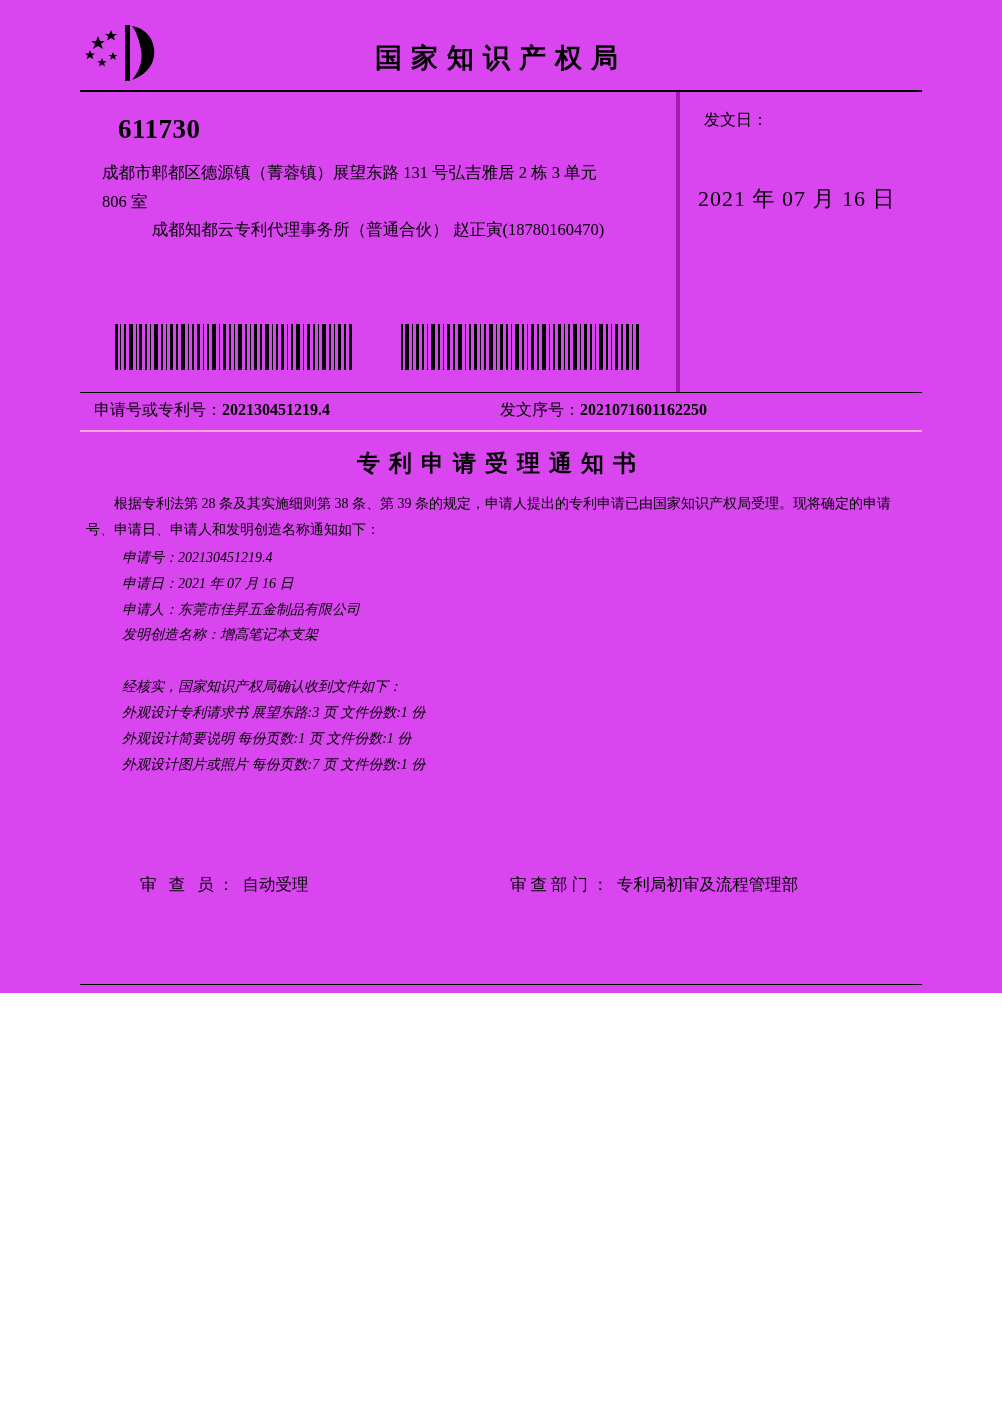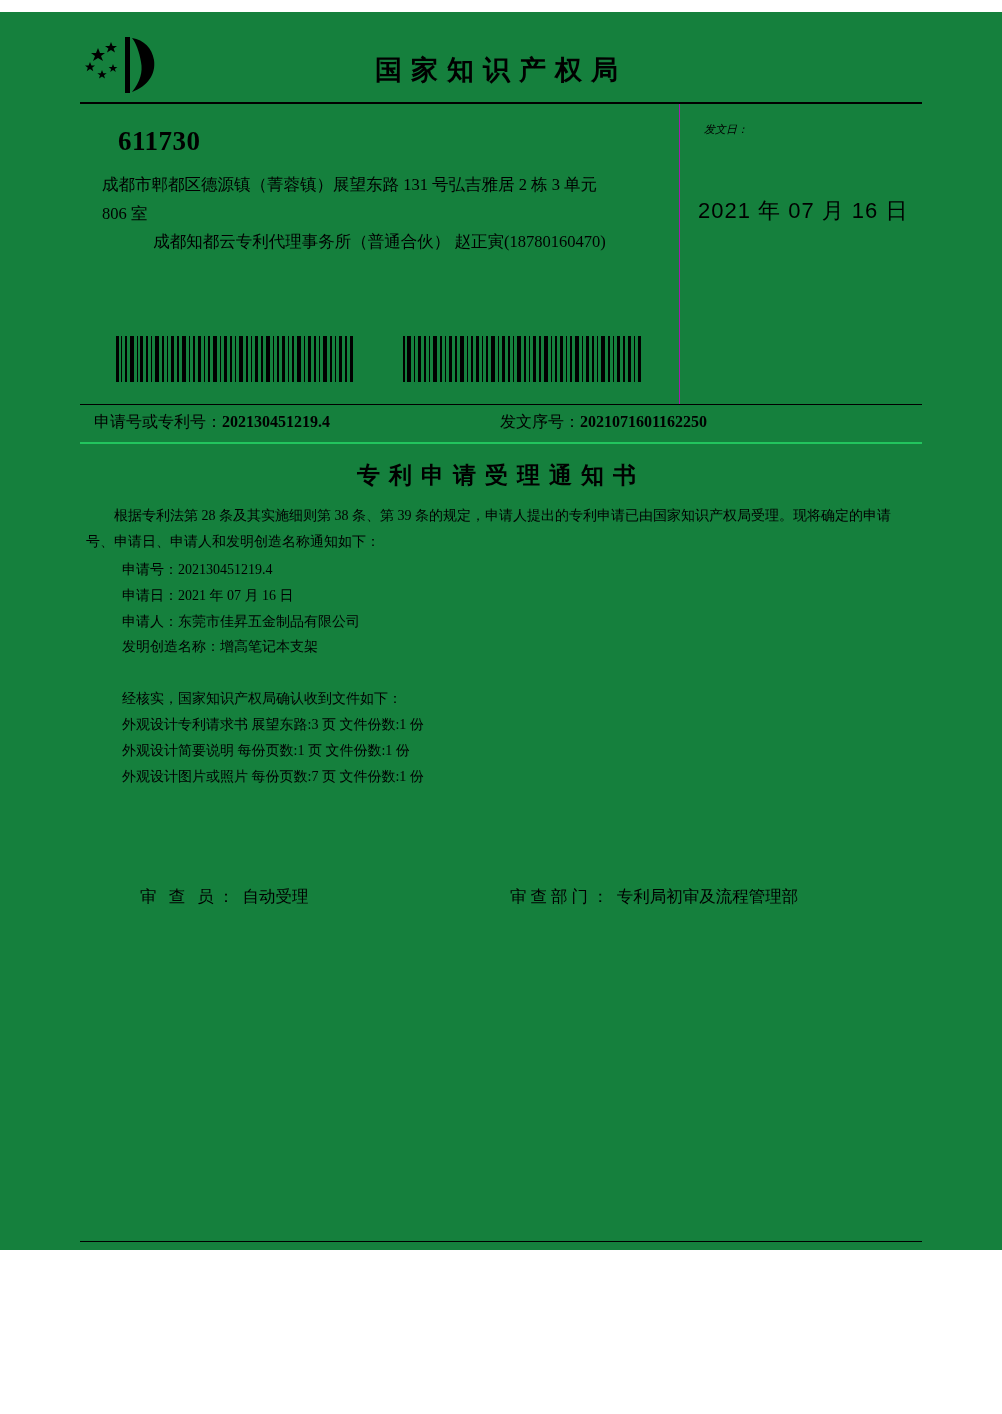--- a/index.html
+++ b/index.html
@@ -7,23 +7,23 @@
     padding: 0;
     background: #ffffff;
   }
   body {
     font-family: "Liberation Serif", "DejaVu Serif", serif;
     color: #000;
   }
   .page {
     position: relative;
     width: 1002px;
-    height: 1238px;
-    margin: 12px auto;
-    background: #15803d;
+    height: 993px;
+    margin: 0 auto;
+    background: #d946ef;
     overflow: hidden;
   }
   .sheet {
     position: absolute;
     left: 80px;
     top: 18px;
     width: 842px;
   }
 
   
@@ -49,21 +49,21 @@
   }
 
   
   .mid {
     display: flex;
     border-bottom: 1px solid #000;
     min-height: 300px;
   }
   .mid-left {
     width: 600px;
-    border-right: 1px solid #a21caf;
+    border-right: 4px solid #a21caf;
     box-sizing: border-box;
     padding: 22px 10px 10px 10px;
     position: relative;
   }
   .docnum {
     font-size: 27px;
     font-weight: bold;
     margin-left: 28px;
     letter-spacing: 0.5px;
   }
@@ -92,37 +92,36 @@
   .barcode {
     height: 46px;
   }
   .mid-right {
     flex: 1;
     box-sizing: border-box;
     padding: 18px 0 0 0;
     position: relative;
   }
   .sendlabel {
-    font-size: 11px;
+    font-size: 16px;
     margin-left: 24px;
-    font-style: italic;
   }
   .senddate {
     position: absolute;
     left: 18px;
     top: 92px;
     font-size: 22px;
-    font-family: Liberation Sans, sans-serif;
+    font-family: Liberation Serif, serif;
     letter-spacing: 1px;
   }
 
   
   .numrow {
     display: flex;
-    border-bottom: 2px solid #22c55e;
+    border-bottom: 2px solid #f9a8d4;
     padding: 7px 0 9px 0;
     font-size: 16px;
     align-items: center;
   }
   .numrow .c1 { width: 420px; padding-left: 14px; box-sizing: border-box; }
   .numrow .c2 { flex: 1; }
   .numrow b { font-weight: bold; }
 
   
   .doc-title {
@@ -139,20 +138,21 @@
     line-height: 1.85;
     padding: 0 6px;
   }
   .para {
     text-indent: 2em;
     margin: 0 0 2px 0;
   }
   .indent-list {
     margin-top: 0px;
     padding-left: 36px;
+    font-style: italic;
   }
   .indent-list div { margin: 0; }
   .gap { height: 26px; }
 
   
   .tips {
     margin-top: 300px;
     font-size: 15px;
     line-height: 1.9;
     font-family: "DejaVu Sans", "Liberation Sans", sans-serif;

